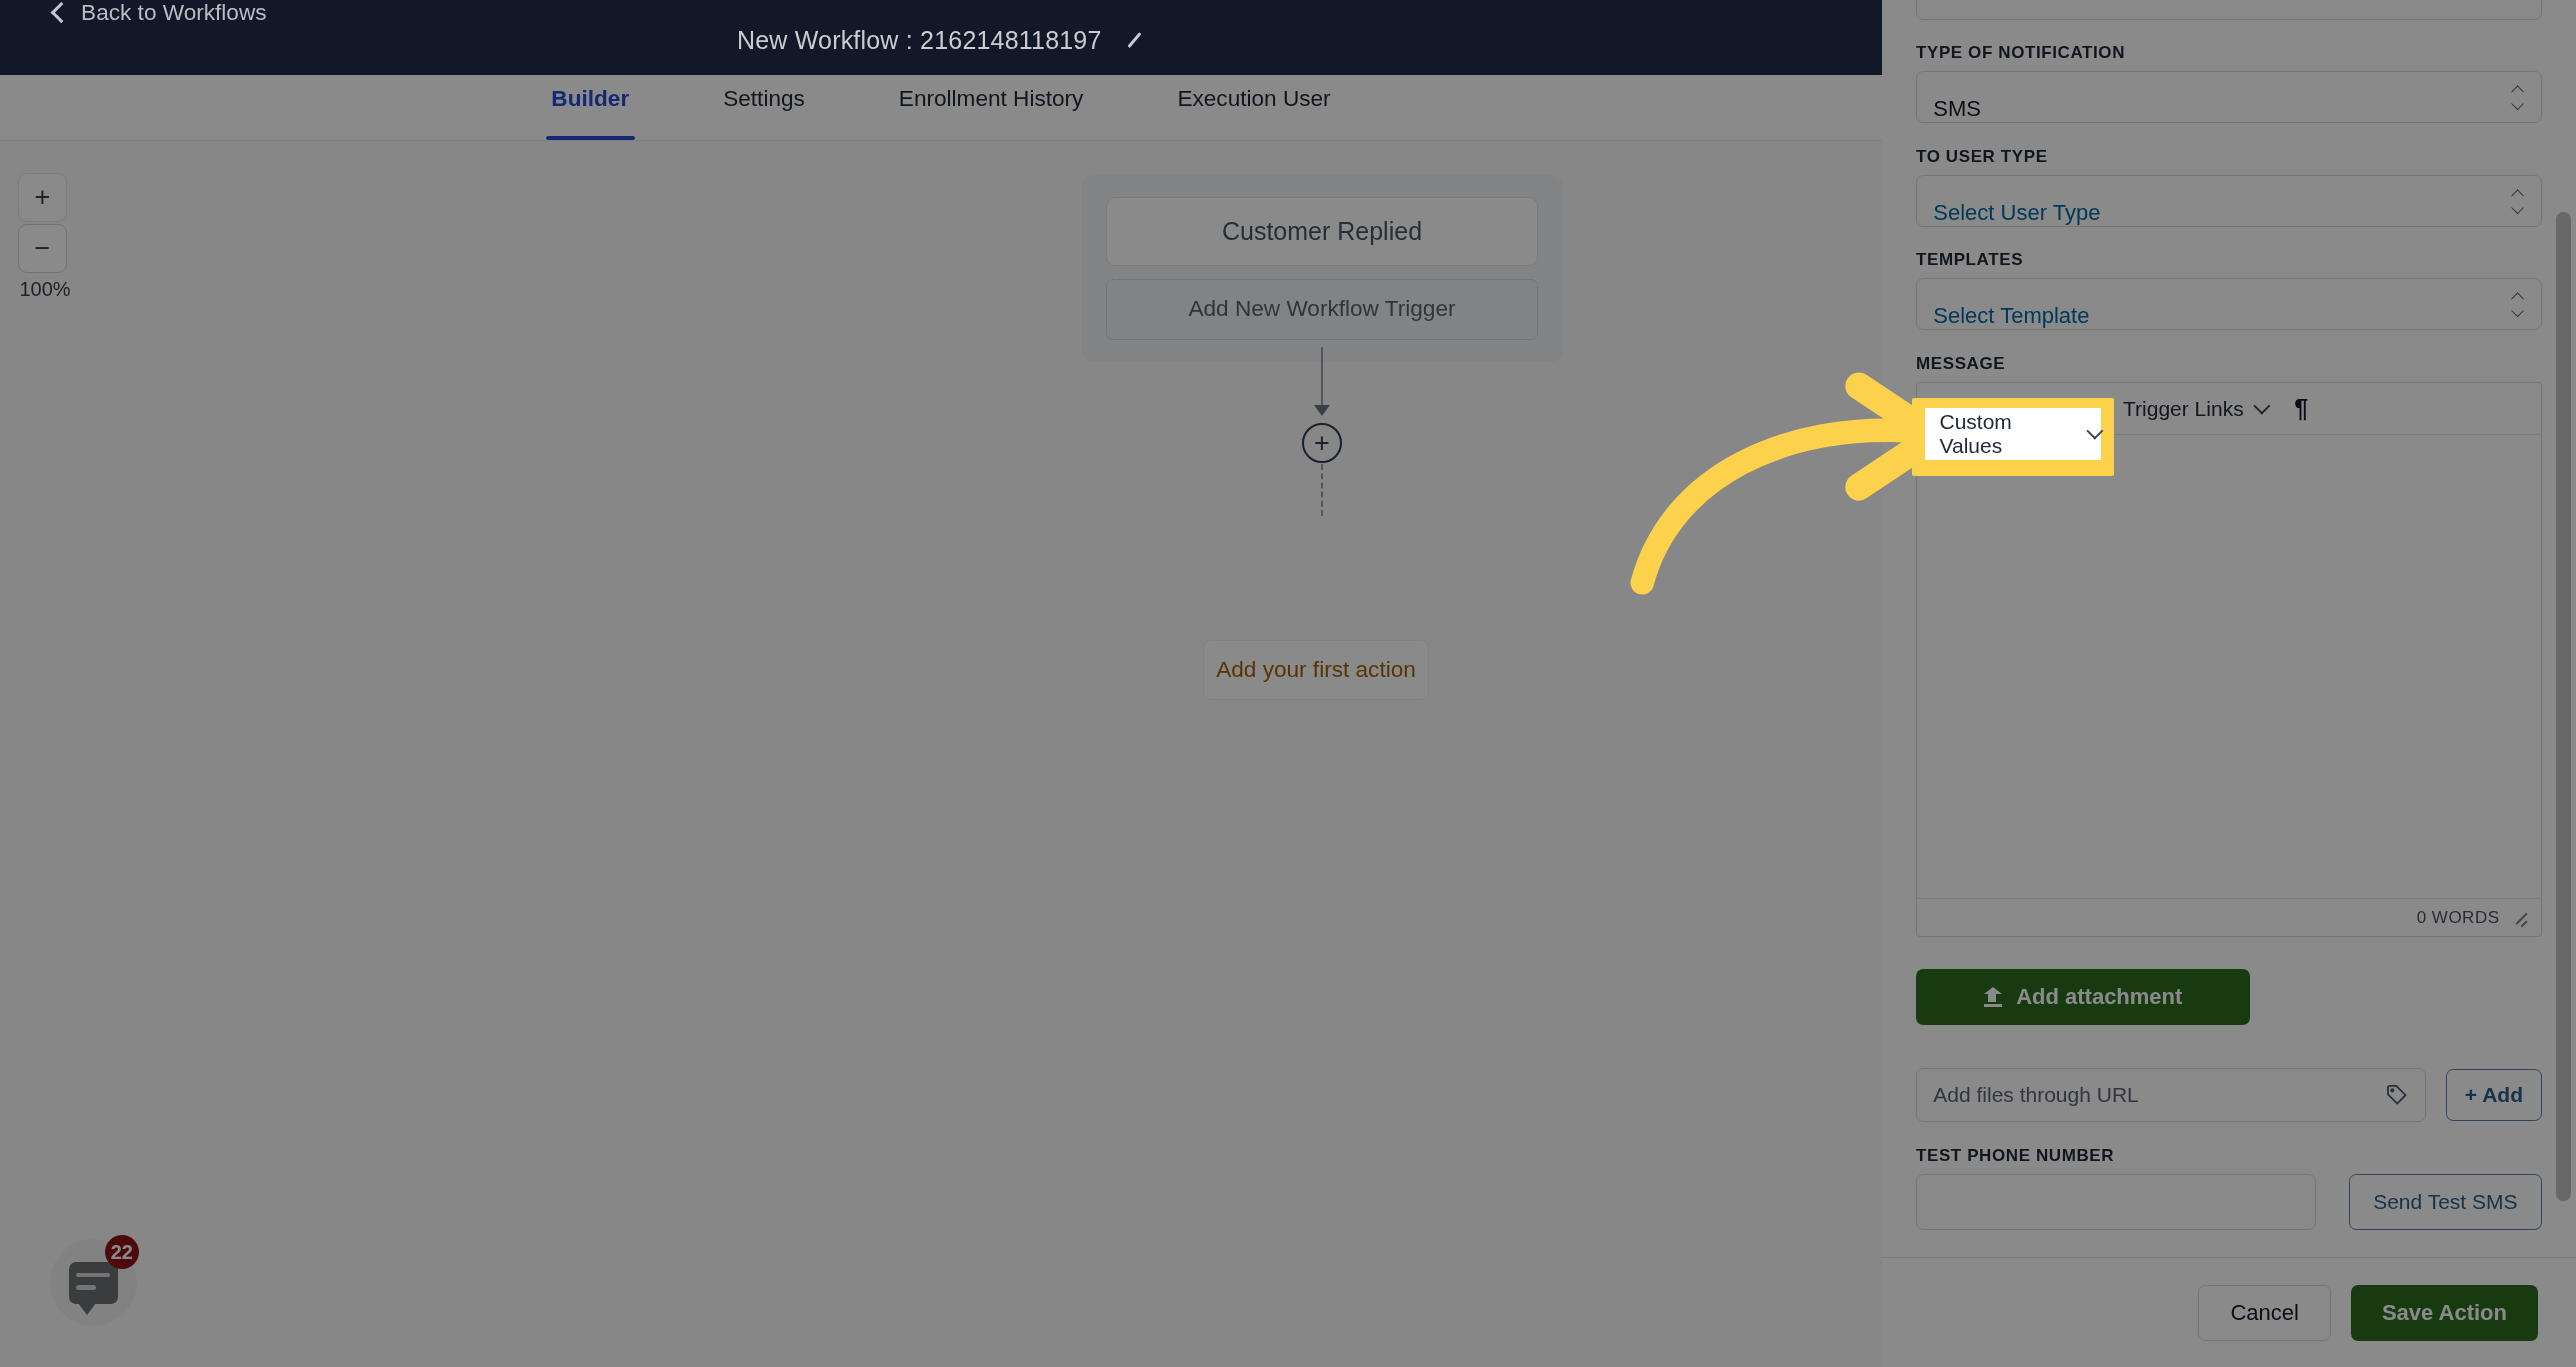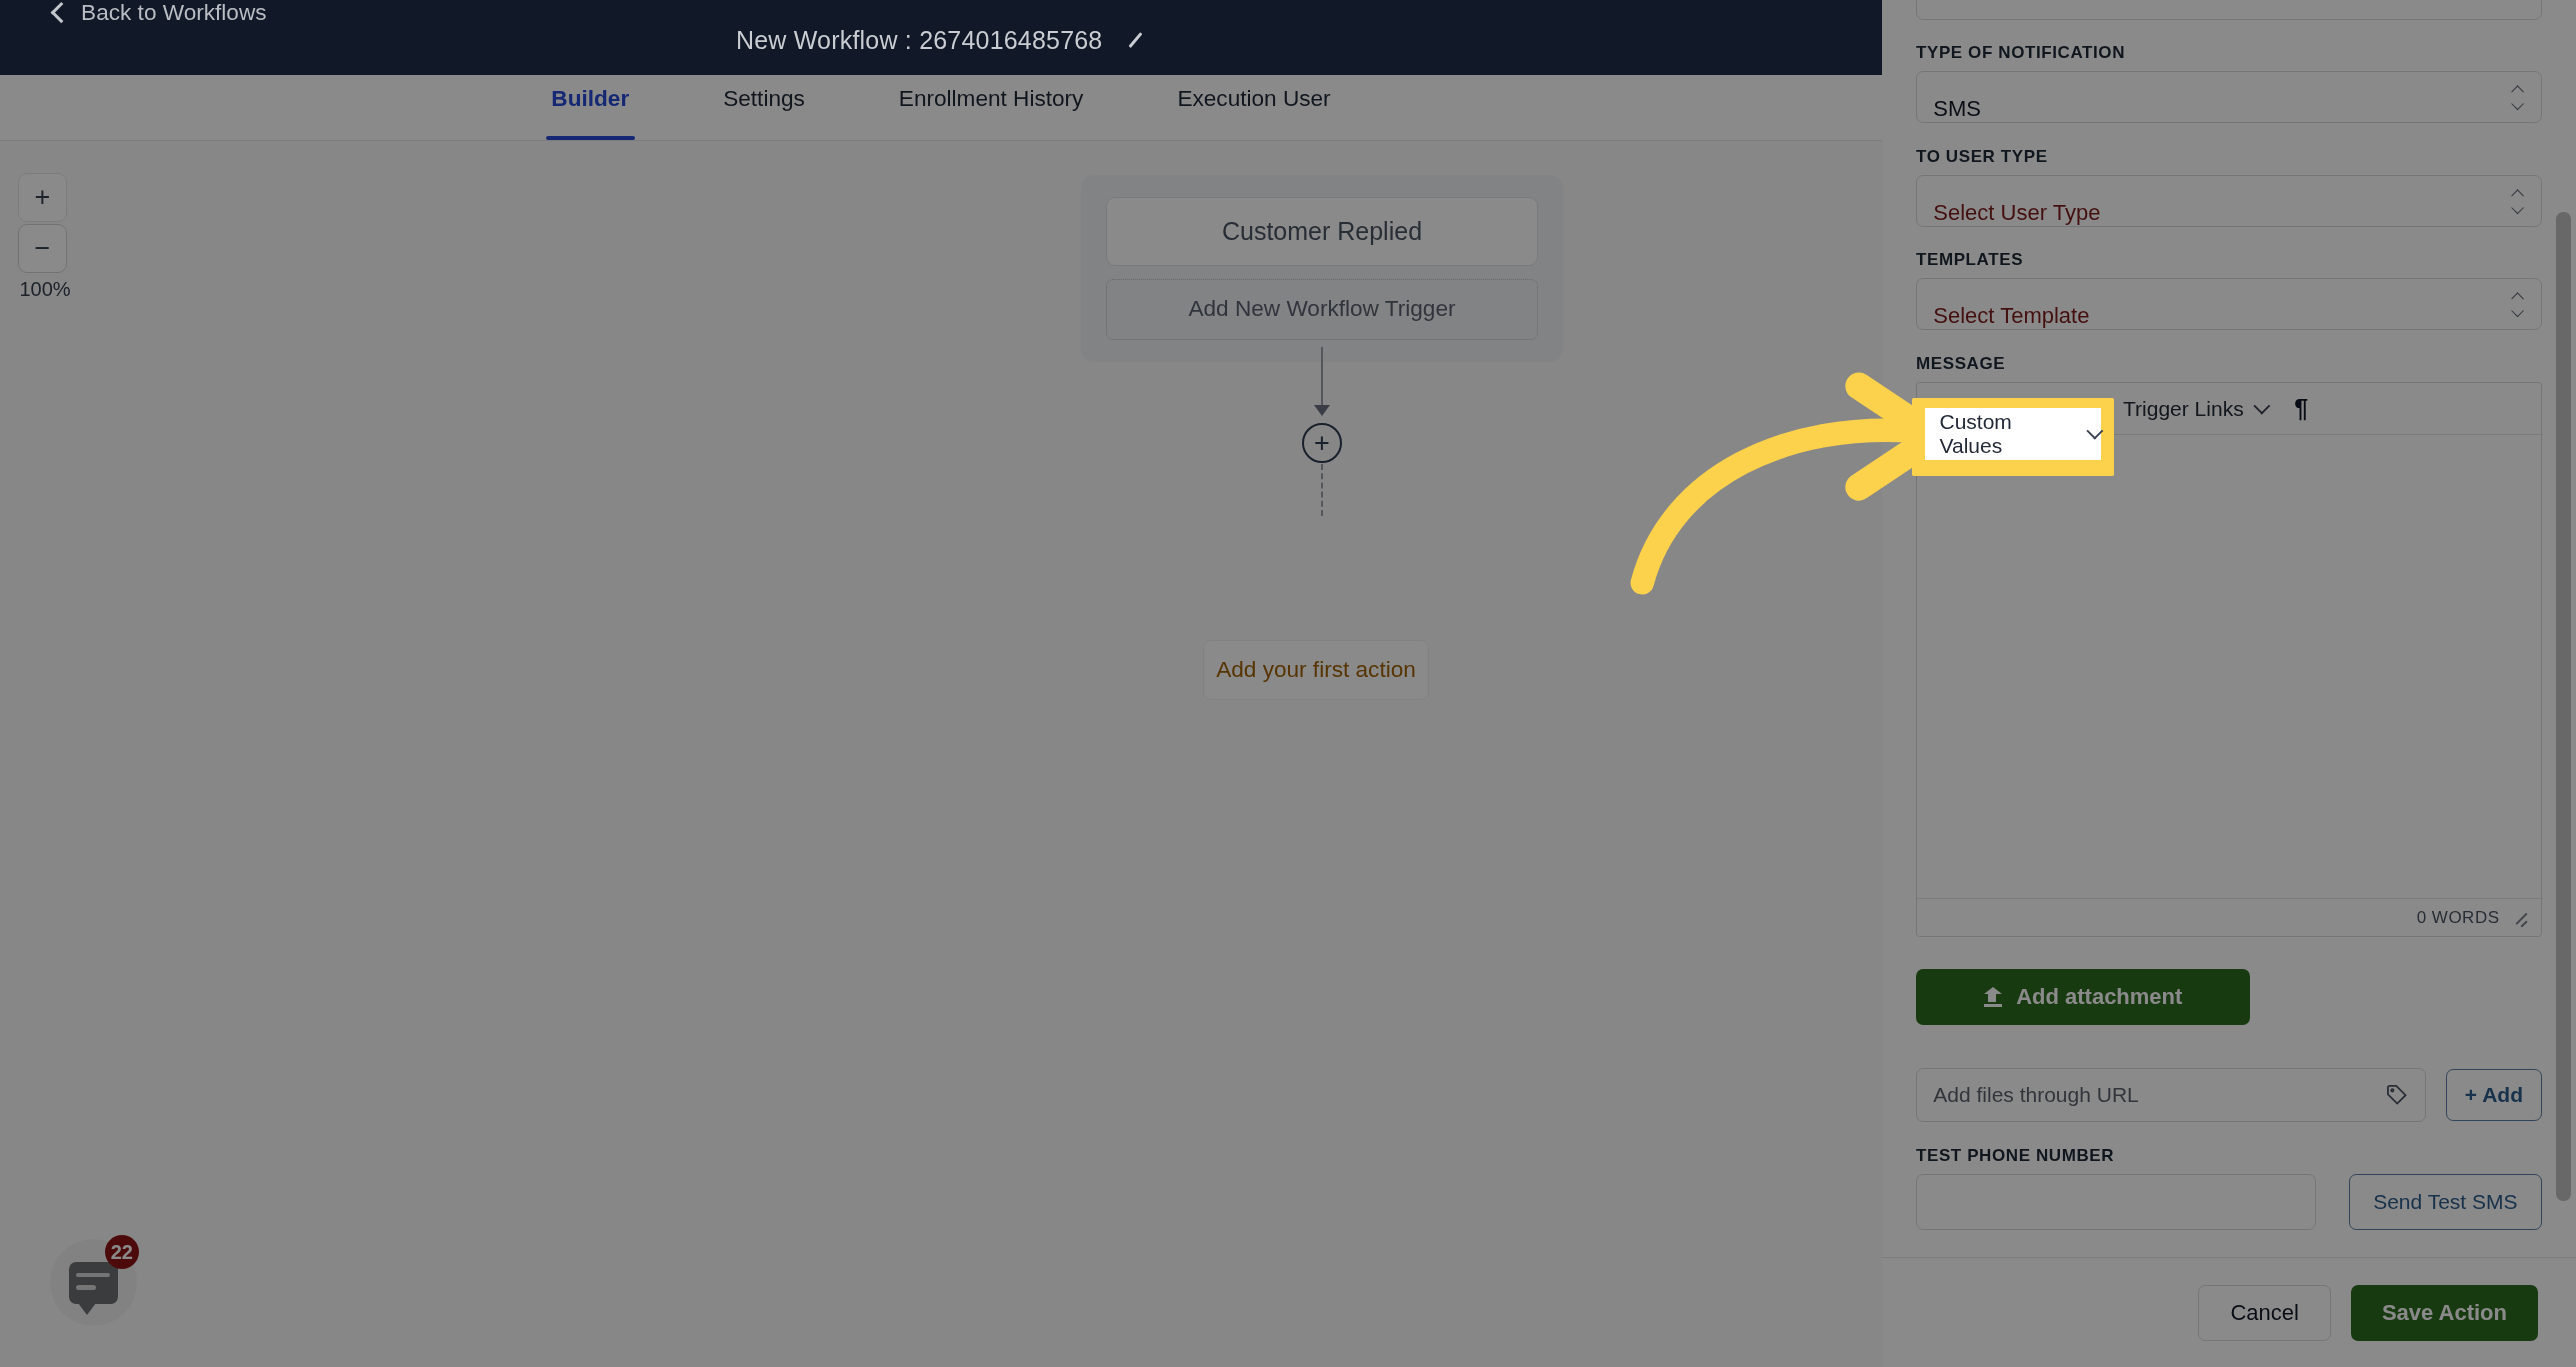--- a/index.html
+++ b/index.html
@@ -144,21 +144,21 @@
   }
   .fld-label {
     font-size: 17px; font-weight: 700; color: #1f2937; letter-spacing: 0.6px;
     margin: 23.5px 0 8.1px 0;
   }
   .select-box {
     height: 52px; border: 0.9px solid #d6d9de; border-radius: 7.2px; background: #fff;
     display: flex; align-items: flex-end; padding: 0 16.3px; position: relative;
     font-size: 22px; color: #111827; cursor: pointer;
   }
-  .select-box.placeholder { color: #7f1d1d; }
+  .select-box.placeholder { color: #0369a1; }
   .caret {
     position: absolute; right: 16.3px; top: 50%; transform: translateY(-50%);
     width: 14.5px; height: 23.5px; display: flex; flex-direction: column;
     align-items: center; justify-content: space-between; color: #5b6270;
   }
   .caret span { display: block; width: 12.6px; height: 7.2px; position: relative; }
   .caret span::before {
     content:""; position:absolute; left:1.8px; width:8.1px; height:8.1px;
     border-left: 1.8px solid #5b6270; border-top: 1.8px solid #5b6270;
   }
@@ -387,21 +387,21 @@
     </div>
   </div>
 
   <div class="dim"></div>
   <div class="dim-topbar">
     <div class="back-link">
       <span class="chev-left"></span>
       <span>Back to Workflows</span>
     </div>
     <div class="wf-title">
-      <span>New Workflow : 2674016485768</span>
+      <span>New Workflow : 2162148118197</span>
       <span class="pencil"></span>
     </div>
   </div>
 
   <div class="panel-scrollbar"></div>
 
   <svg class="ann-arrow" width="361" height="235" viewBox="0 0 400 260" fill="none">
     <path d="M28 240 C 60 120, 190 62, 330 72" stroke="#FCD14B" stroke-width="26" stroke-linecap="round" fill="none"></path>
     <path d="M268 22 L 352 78 L 268 134" stroke="#FCD14B" stroke-width="30" stroke-linecap="round" stroke-linejoin="round" fill="none"></path>
   </svg>

